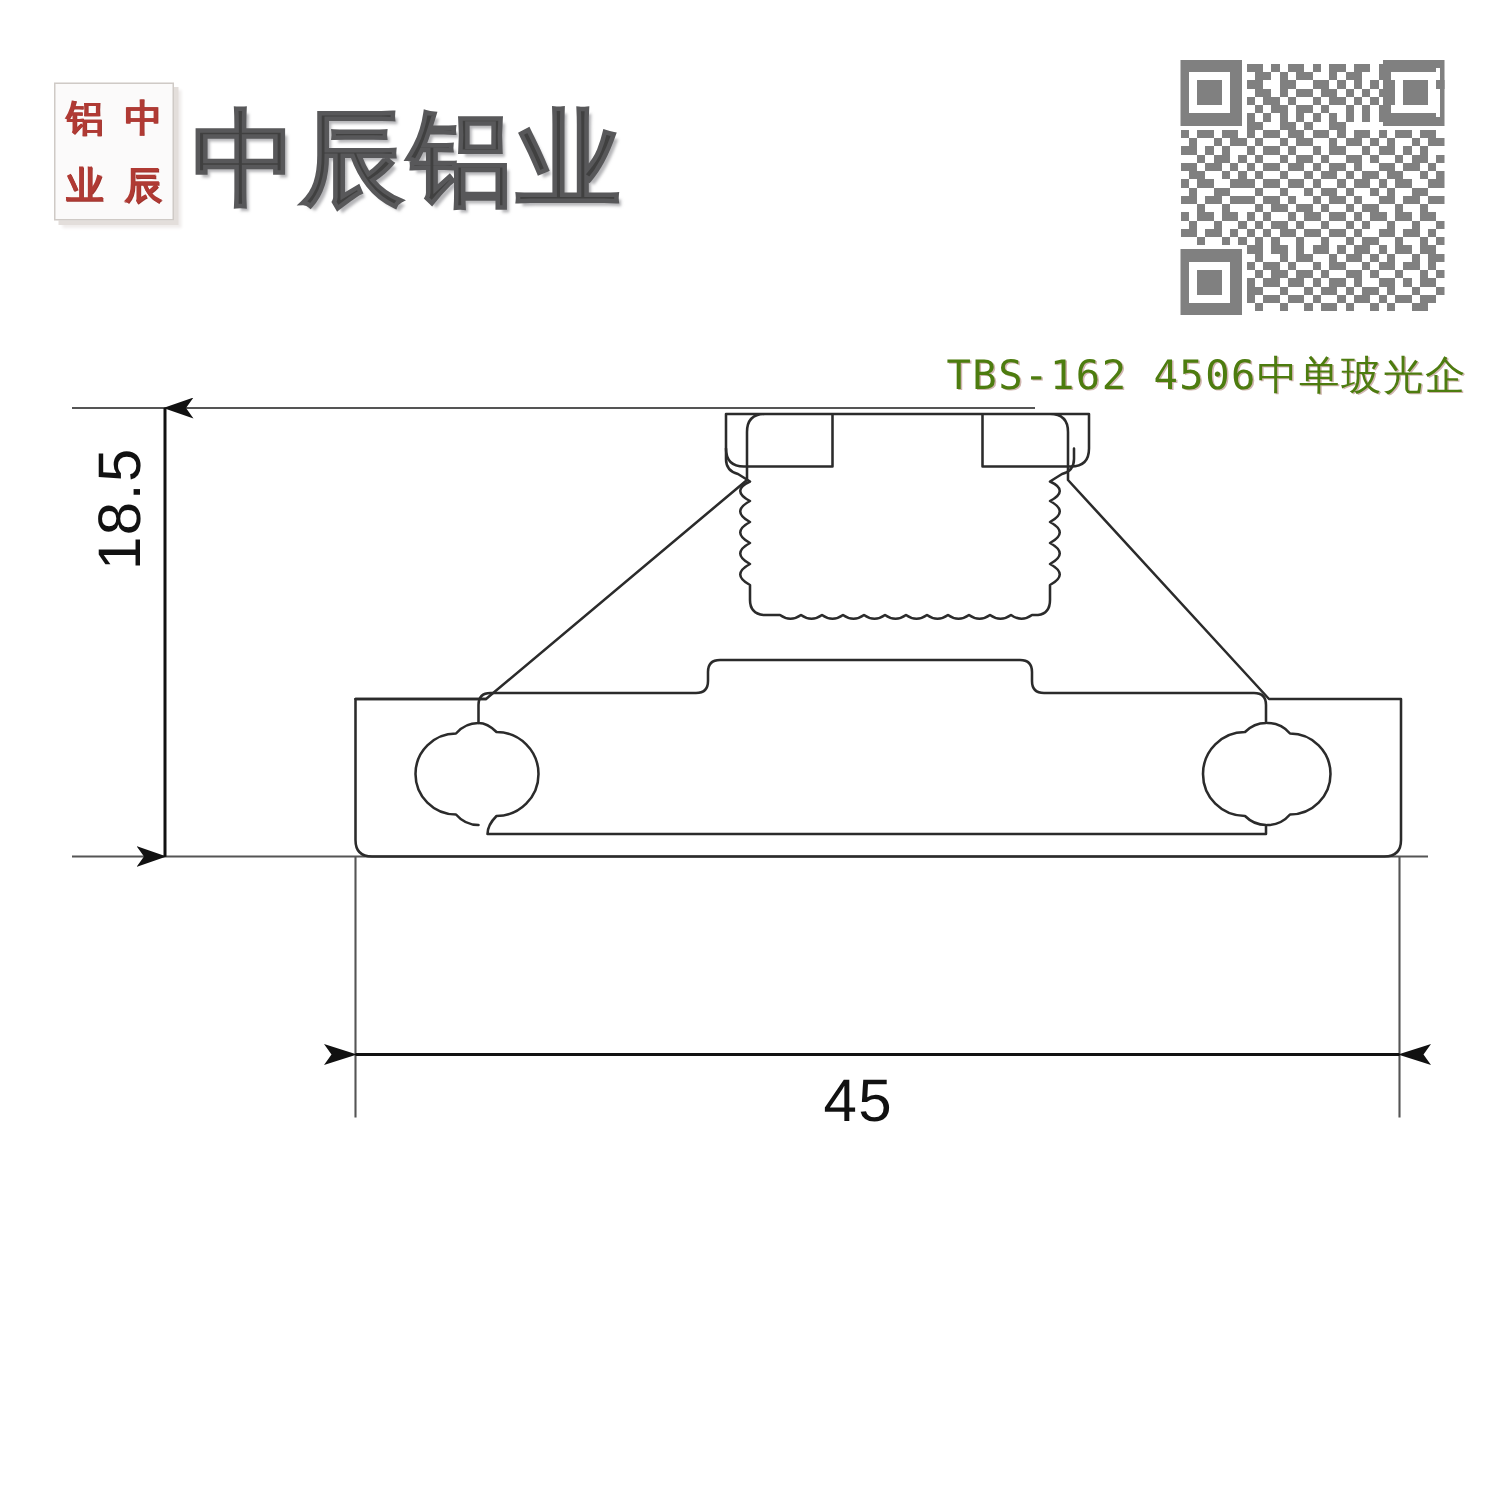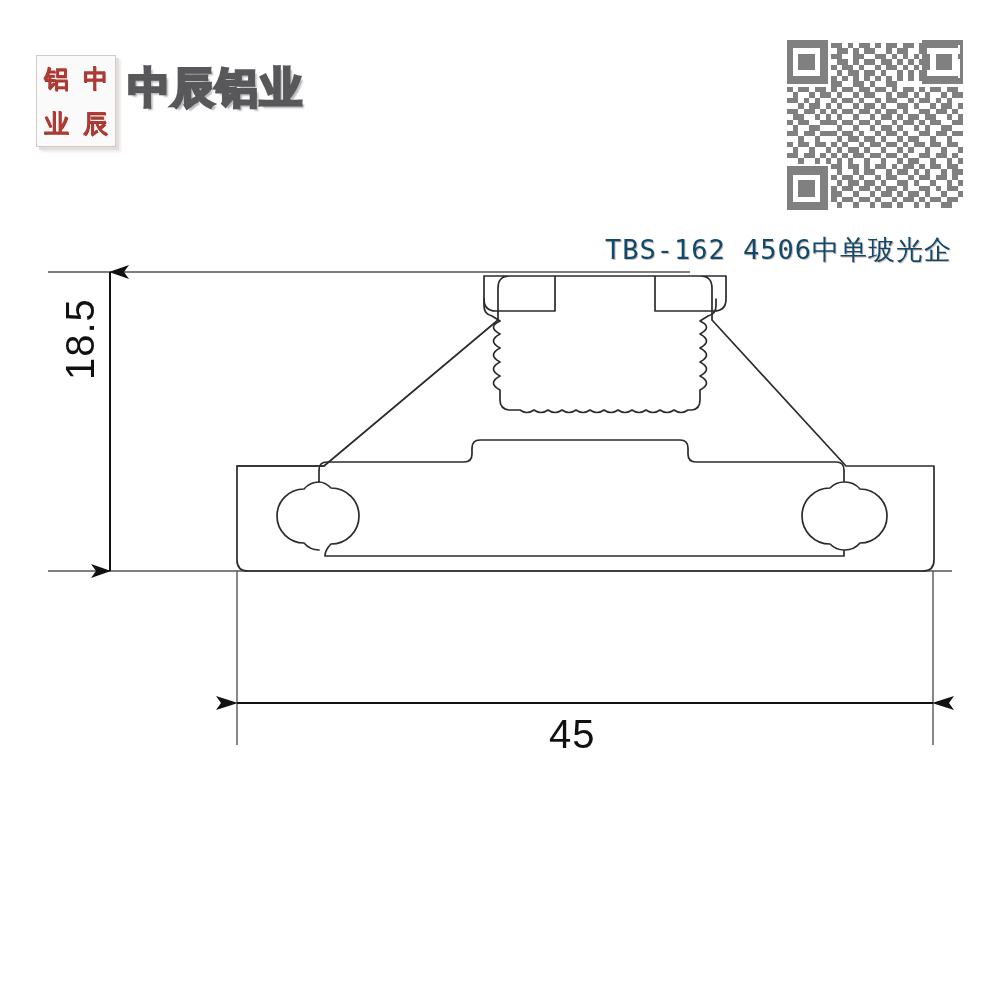--- a/index.html
+++ b/index.html
@@ -47,43 +47,43 @@
     font-weight: bold;
     font-size: 25px;
     line-height: 1;
     text-shadow: 0.5px 0.5px 0 #9e332e;
   }
   .brand-name {
     position: absolute;
     left: 128px;
     top: 60px;
     font-family: "DejaVu Sans", sans-serif;
-    font-weight: bold;
-    font-size: 42px;
+    font-weight: normal;
+    font-size: 70px;
     letter-spacing: 2px;
-    color: #0369a1;
+    color: #404040;
     -webkit-text-stroke: 3px #58585a;
     text-shadow: 3px 3px 2px rgba(120,120,125,0.55);
     white-space: nowrap;
   }
   .qr-wrap {
     position: absolute;
     left: 787px;
     top: 37px;
     width: 176px;
     height: 176px;
   }
   .part-title {
     position: absolute;
-    right: 48px;
+    right: 22px;
     top: 232px;
     font-family: "DejaVu Sans Mono", monospace;
     font-size: 27px;
     letter-spacing: 1px;
-    color: #0c4a6e;
+    color: #4d7c0f;
     text-shadow: 1px 1px 0 rgba(150,90,80,0.45);
     white-space: nowrap;
   }
   .dim-label {
     position: absolute;
     font-family: "Liberation Sans", sans-serif;
     color: #111111;
     white-space: nowrap;
   }
   #dim-v-label {

